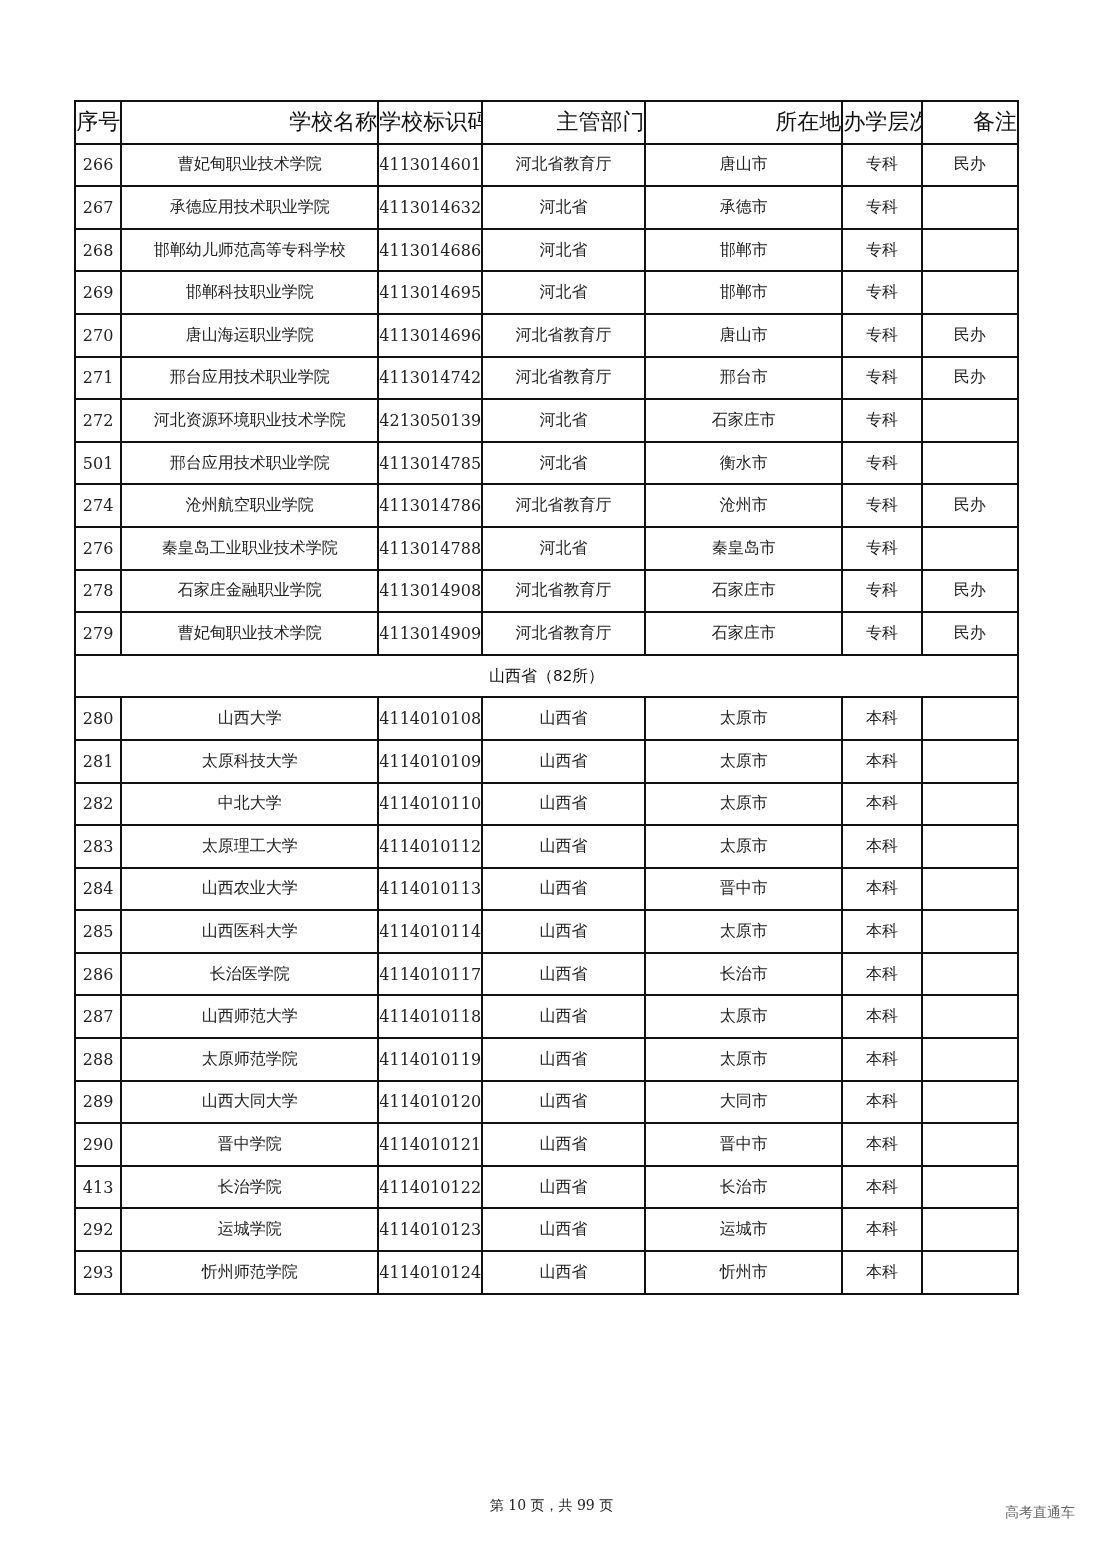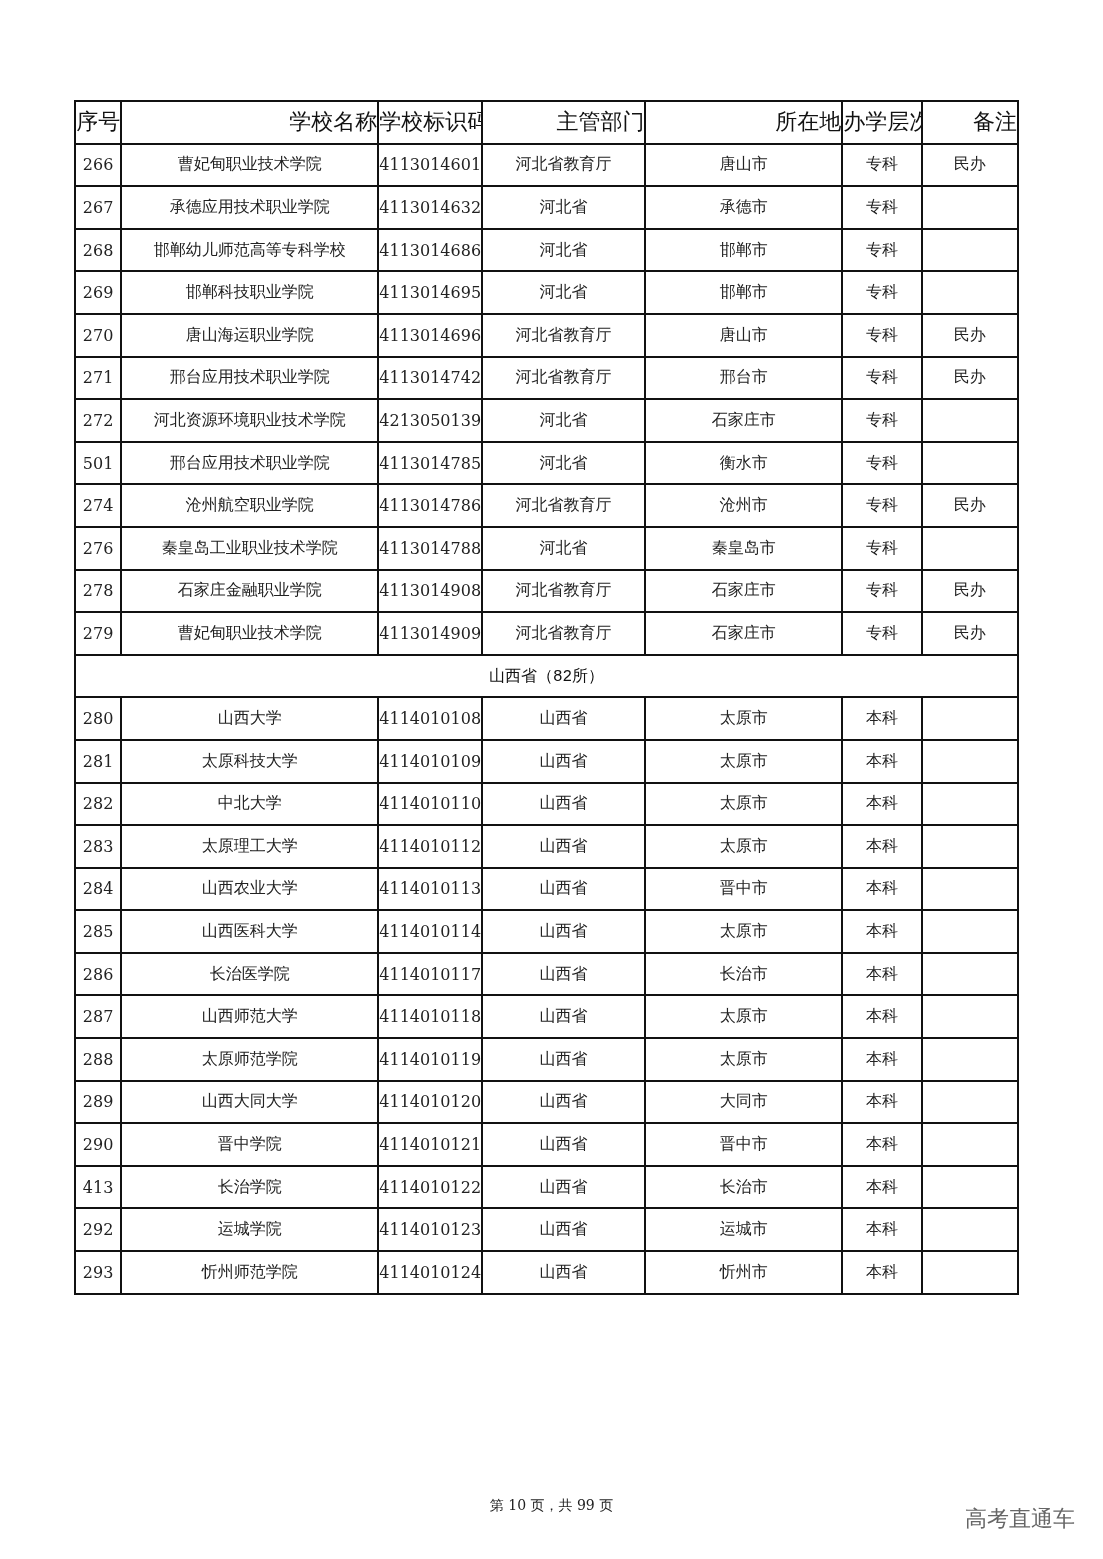--- a/index.html
+++ b/index.html
@@ -11,21 +11,21 @@
   table.list td, table.list th { border: 2px solid #111; padding: 0; text-align: center;
                vertical-align: middle; font-size: 16px; height: 40.6px; overflow: hidden;
                white-space: nowrap; }
   table.list th { font-family: "DejaVu Sans", "Liberation Sans", sans-serif; font-weight: normal;
                font-size: 22px; color: #111; text-align: right; }
   td.section { text-align: left; padding-left: 4px;
                font-family: Liberation Mono, monospace; font-size: 16px; color: #111; }
   td.seq { text-align: left; padding-left: 7px; margin-left: 44px; }
   .footer { position: absolute; top: 1497px; left: 0; width: 1103px; text-align: center;
             font-size: 14px; color: #222; }
-  .watermark { position: absolute; top: 1504px; right: 28px; font-size: 22px; color: #666;
+  .watermark { position: absolute; top: 1504px; right: 28px; font-size: 14px; color: #666;
                font-family: "DejaVu Sans", "Liberation Sans", sans-serif; }
 </style>
 </head>
 <body>
 
 <div class="page">
   <table class="list">
     <colgroup>
       <col style="width:46px">
         <col style="width:256px">

